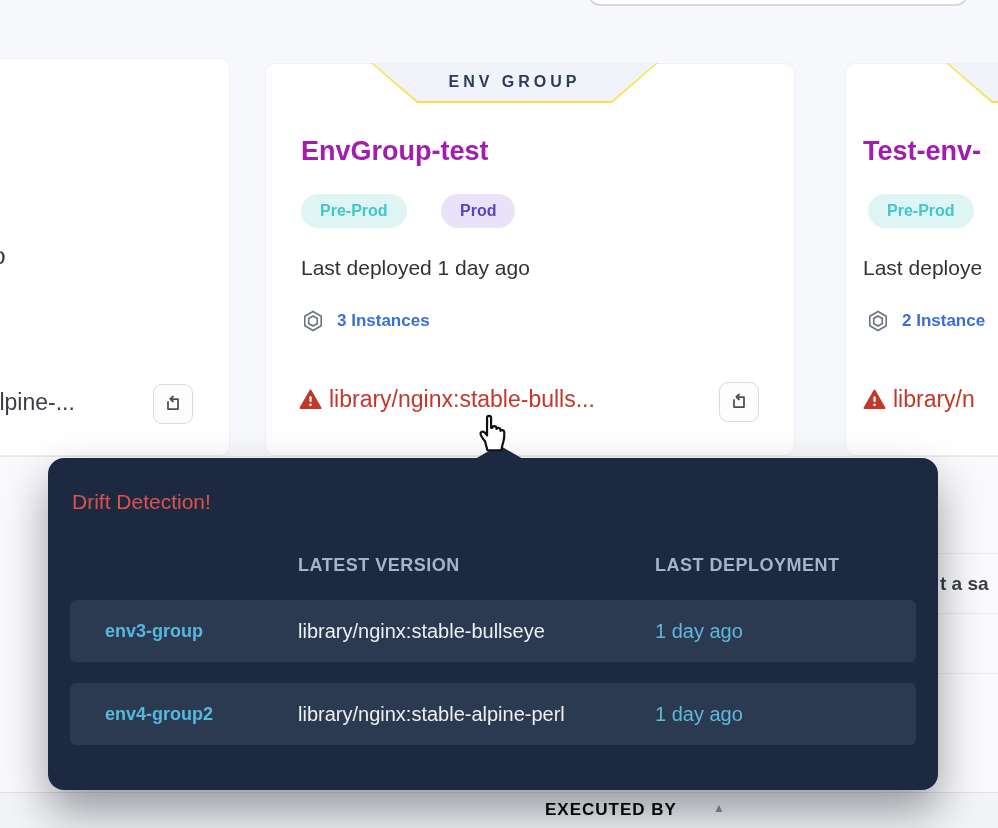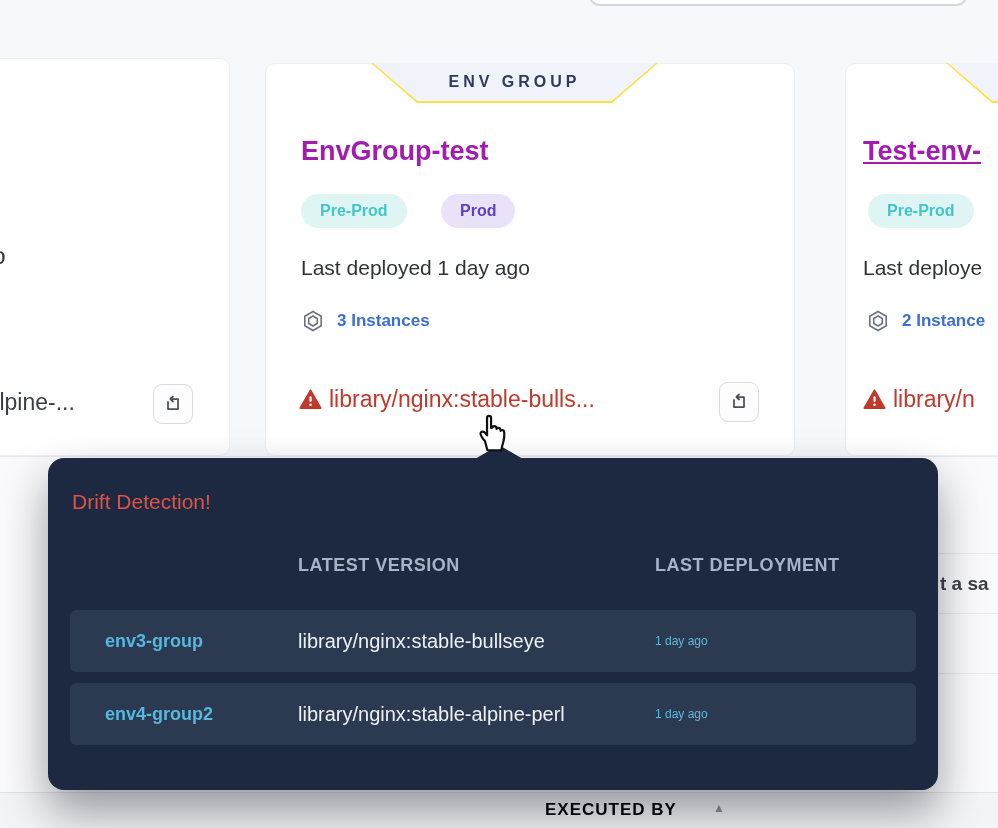--- a/index.html
+++ b/index.html
@@ -37,21 +37,21 @@
     display: flex; align-items: center; justify-content: center;
   }
   .ribbon-label {
     font-size: 16px; font-weight: bold; letter-spacing: 4px; color: #2d3a5c;
   }
   .card-center .ribbon-outer { left: 105px; }
   .card-right  .ribbon-outer { left: 100px; }
 
   .card-title { position: absolute; font-size: 27px; font-weight: 600; color: #a21caf; }
   .card-center .card-title { left: 35px; top: 72px; }
-  .card-right  .card-title { left: 17px; top: 72px; text-decoration: underline; }
+  .card-right  .card-title { left: 17px; top: 72px; }
 
   .badge {
     position: absolute; top: 130px; height: 34px; border-radius: 17px;
     display: inline-flex; align-items: center; padding: 0 19px;
     font-size: 16px; font-weight: bold; text-align: right;
   }
   .badge-preprod { background: #def5f4; color: #41c6c9; }
   .badge-prod    { background: #e9e2f8; color: #5d3fc4; }
 
   .deployed-text { position: absolute; font-size: 21px; color: #2f3338; }
@@ -117,33 +117,33 @@
     border-bottom: 14px solid #1c2940;
   }
   .tooltip-title { position: absolute; left: 24px; top: 32px; font-size: 21px; font-weight: 500; color: #dd5349; }
   .tt-col-header { position: absolute; top: 97px; font-size: 18px; font-weight: bold; letter-spacing: 0.5px; color: #a7b3c7; }
   .tt-col-version    { left: 250px; }
   .tt-col-deployment { left: 607px; }
   .tt-row {
     position: absolute; left: 22px; width: 846px; height: 62px;
     background: #2b3951; border-radius: 6px;
   }
-  .tt-row-1 { top: 152px; text-align: right; }
+  .tt-row-1 { top: 142px; text-align: right; }
   .tt-row-2 { top: 225px; }
   .tt-name {
     position: absolute; left: 35px; top: 0; height: 62px; display: flex; align-items: center;
     font-size: 18px; font-weight: bold; color: #57b7dd; cursor: pointer;
   }
   .tt-version {
     position: absolute; left: 228px; top: 0; height: 62px; display: flex; align-items: center;
     font-size: 20px; font-weight: 500; color: #edf0f4; white-space: nowrap;
   }
   .tt-deploy {
     position: absolute; left: 585px; top: 0; height: 62px; display: flex; align-items: center;
-    font-size: 12px; color: #5fb9d9; white-space: nowrap;
+    font-size: 20px; color: #5fb9d9; white-space: nowrap;
   }
 
   
   .cursor { position: absolute; left: 470px; top: 408px; width: 44px; height: 46px; z-index: 20; }
 </style>
 </head>
 <body>
 
 <div id="stage">
 

